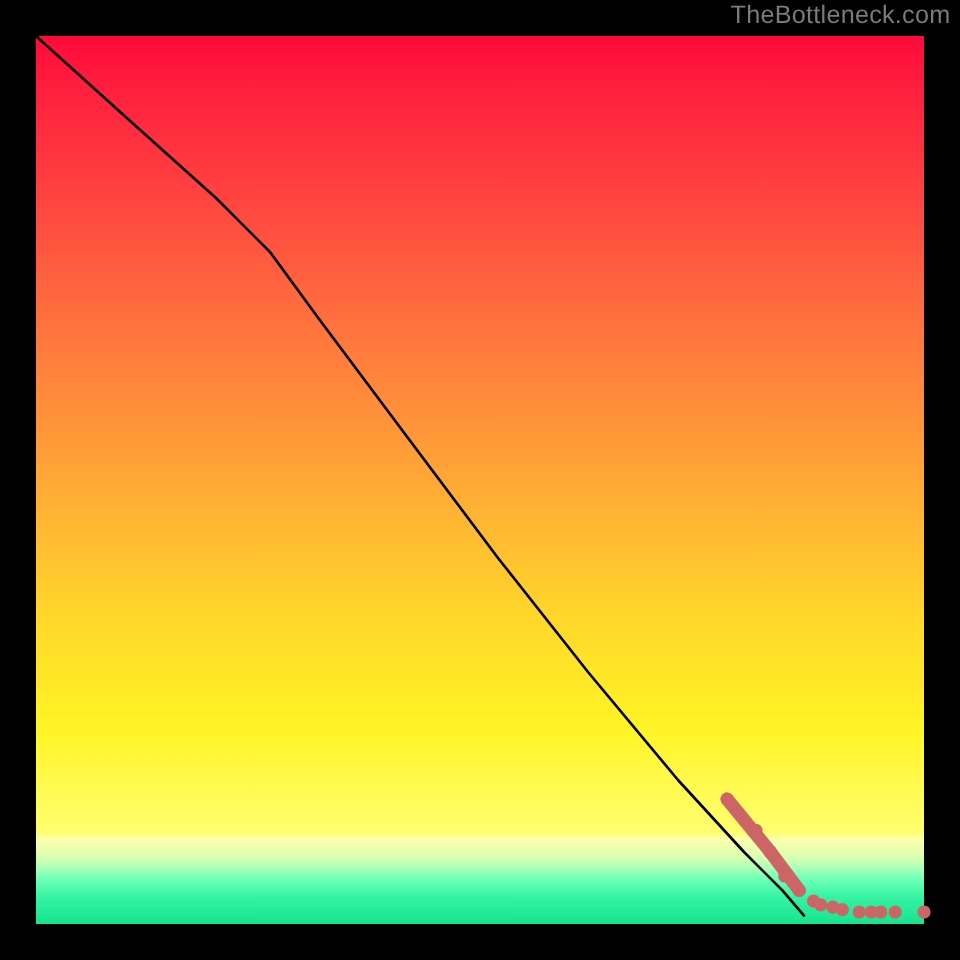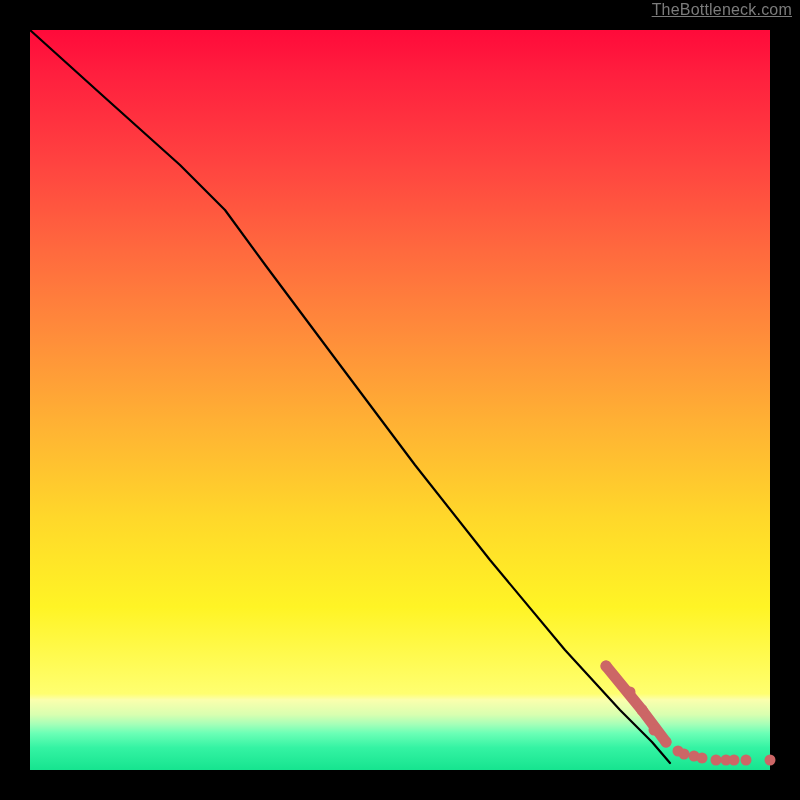--- a/index.html
+++ b/index.html
@@ -65,24 +65,23 @@
     stroke: #cc6666;
     stroke-width: 11;
     stroke-linecap: round;
     fill: none;
   }
   .wm {
     position: absolute;
     top: 1px;
     right: 8px;
     color: #7b7b7b;
-    font-size: 16px;
+    font-size: 21px;
     letter-spacing: 0.2px;
     font-weight: 500;
-    text-decoration: underline;
   }
 </style>
 </head>
 <body>
 
 <div class="frame">
   <div class="plot">
     <svg class="overlay" viewBox="0 0 740 740">
       <path id="main-line" class="black-line" d="M 0 0 L 72 65 L 150 135 L 195 180 L 236 236 L 310 335 L 385 435 L 460 530 L 535 620 L 590 680 L 622 712 L 640 733"></path>
       <g id="thick-group">

